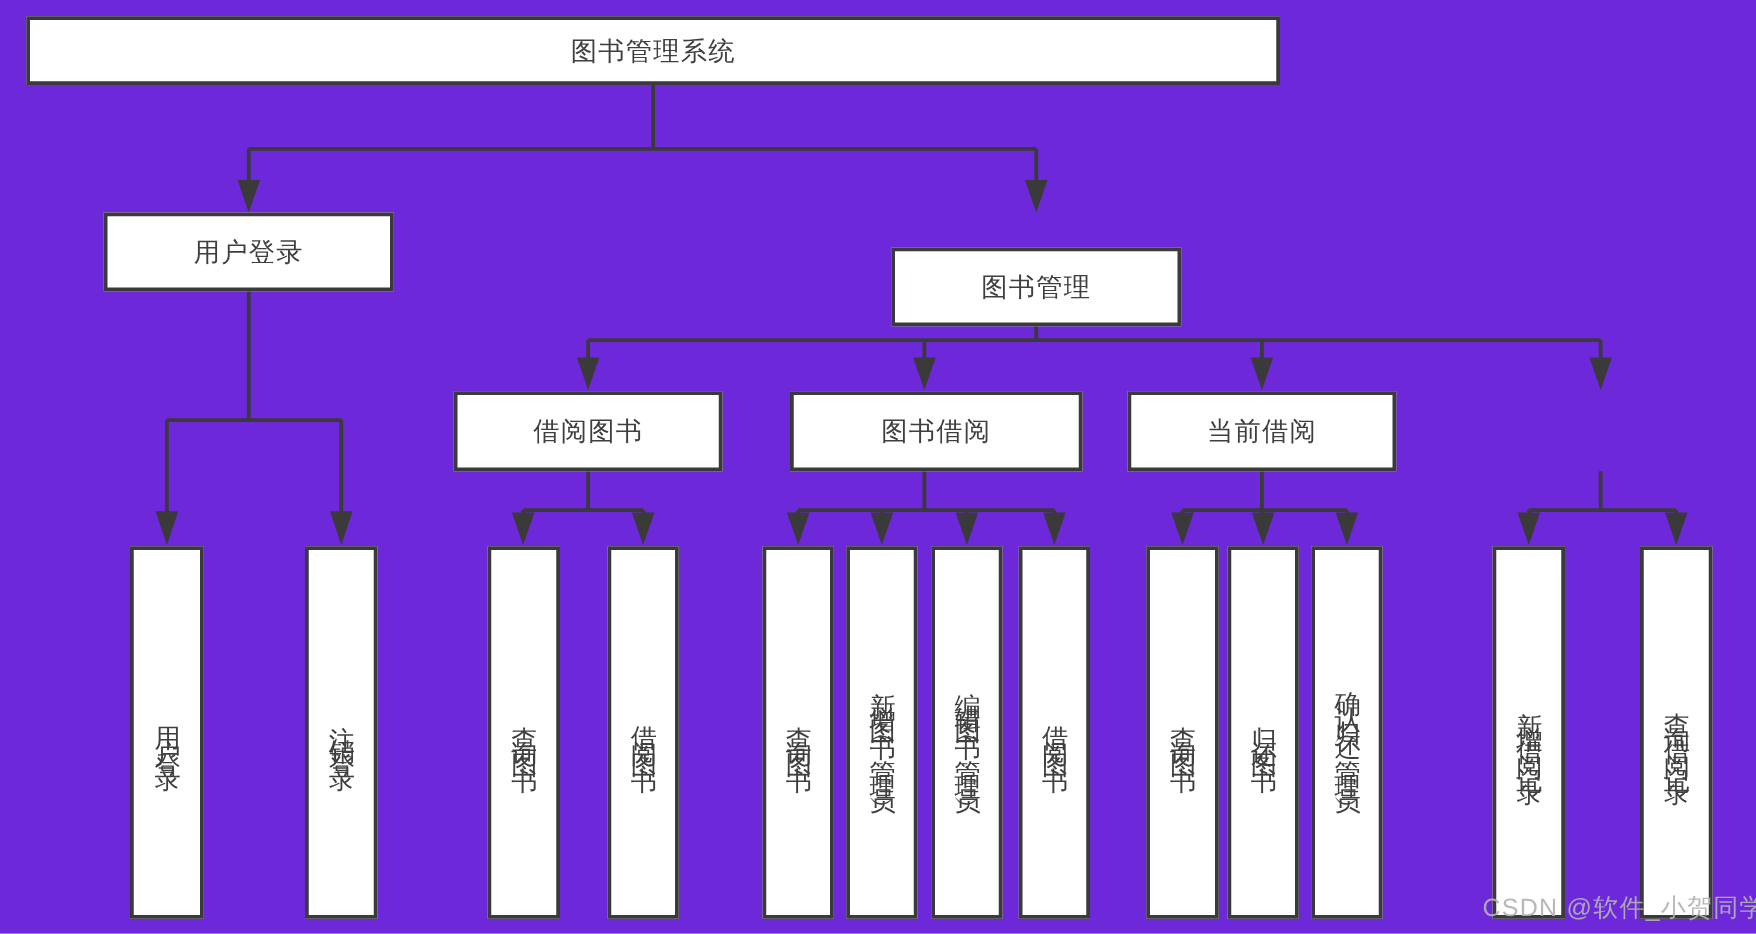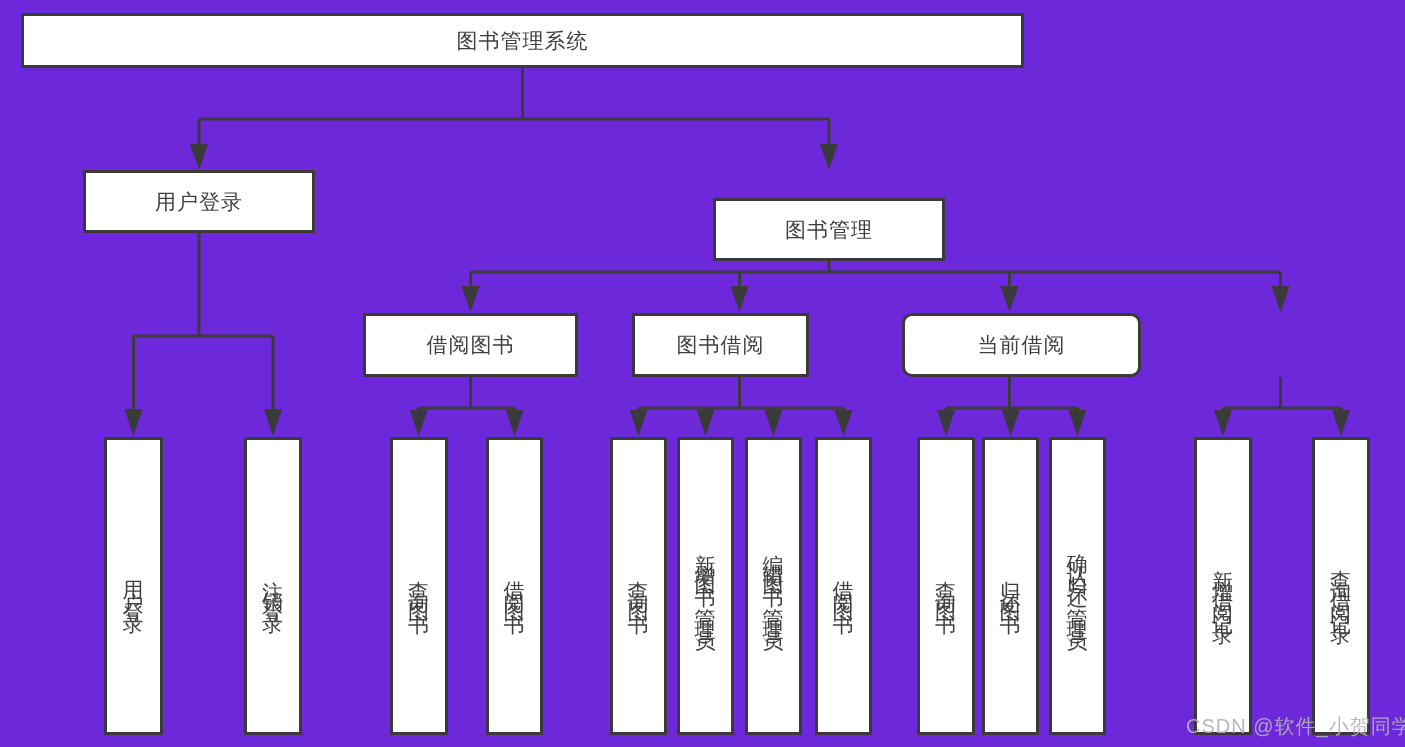--- a/index.html
+++ b/index.html
@@ -96,24 +96,24 @@
   <div class="box" style="left:83px;top:170px;width:232px;height:63px;">
     <span class="hlabel">用户登录</span>
   </div>
   <div class="box" style="left:713px;top:170px;width:232px;height:63px;margin-top:28px;">
     <span class="hlabel">图书管理</span>
   </div>
 
   <div class="box" style="left:363px;top:313px;width:215px;height:64px;">
     <span class="hlabel">借阅图书</span>
   </div>
-  <div class="box" style="left:632px;top:313px;width:177px;height:64px;">
+  <div class="box" style="left:632px;top:313px;width:234px;height:64px;">
     <span class="hlabel">图书借阅</span>
   </div>
-  <div class="box" style="left:902px;top:313px;width:239px;height:64px;border-radius:10px;">
+  <div class="box" style="left:902px;top:313px;width:215px;height:64px;">
     <span class="hlabel">当前借阅</span>
   </div>
 
   <div class="box" style="left:104px;top:437px;width:59px;height:298px;">
     <span class="vlabel">用户登录</span>
   </div>
   <div class="box" style="left:244px;top:437px;width:58px;height:298px;">
     <span class="vlabel">注销登录</span>
   </div>
 

